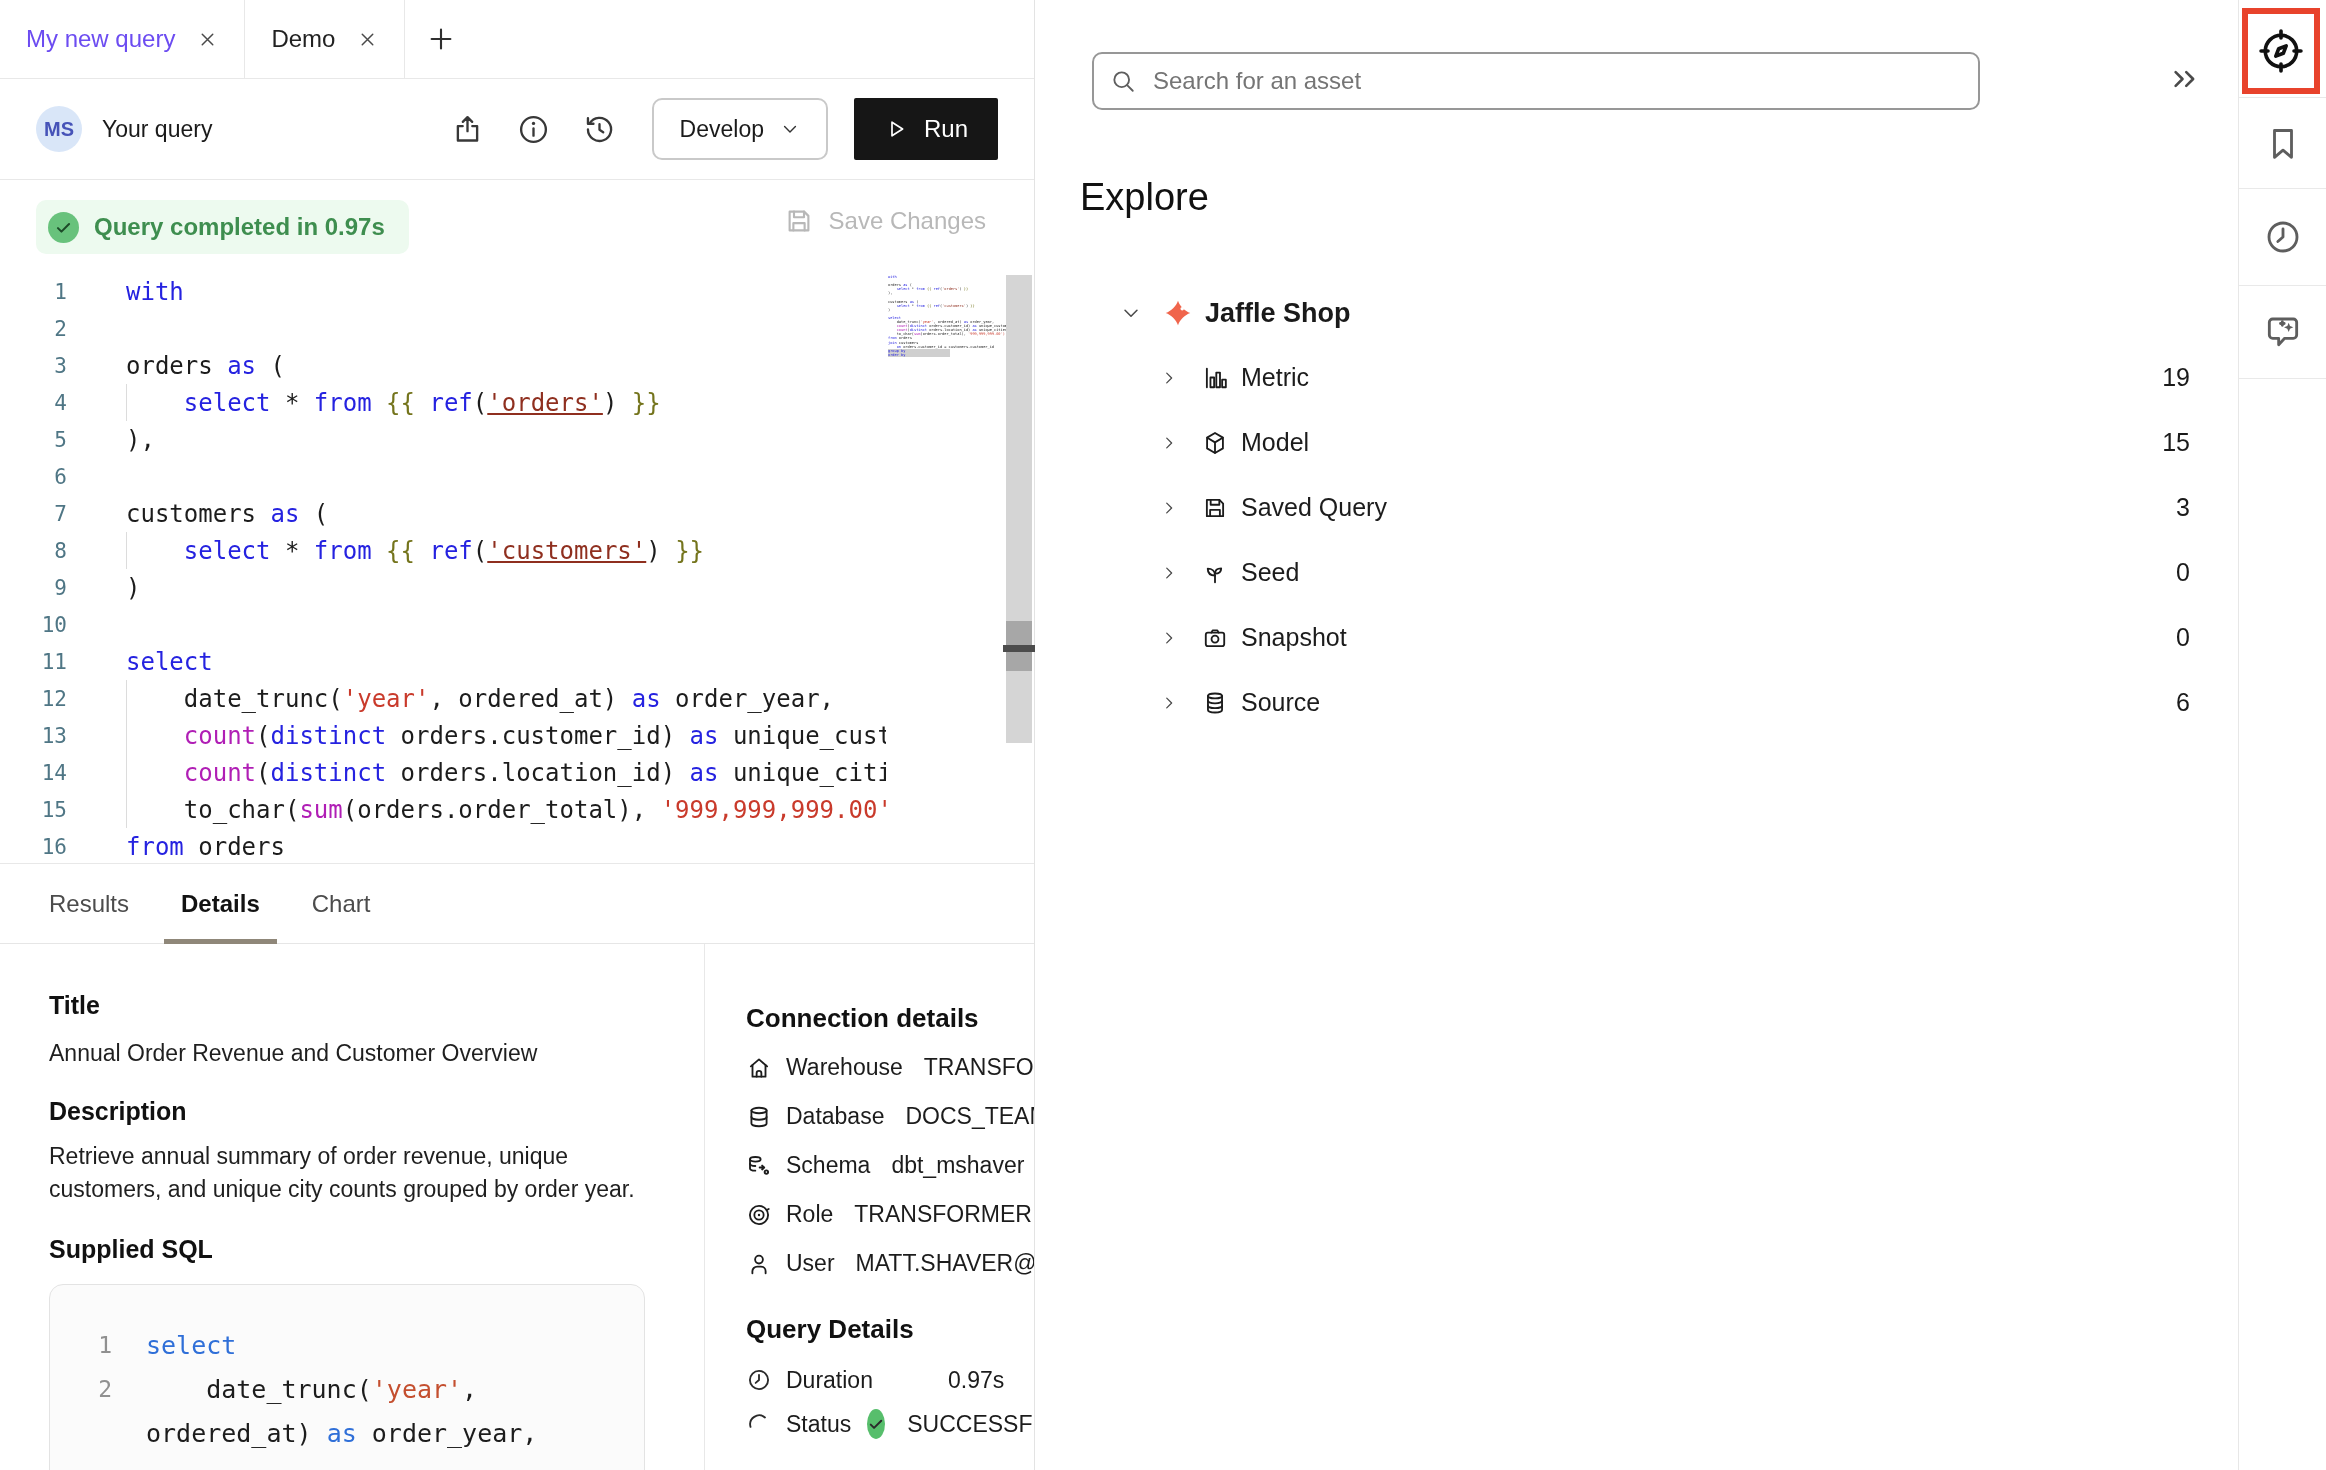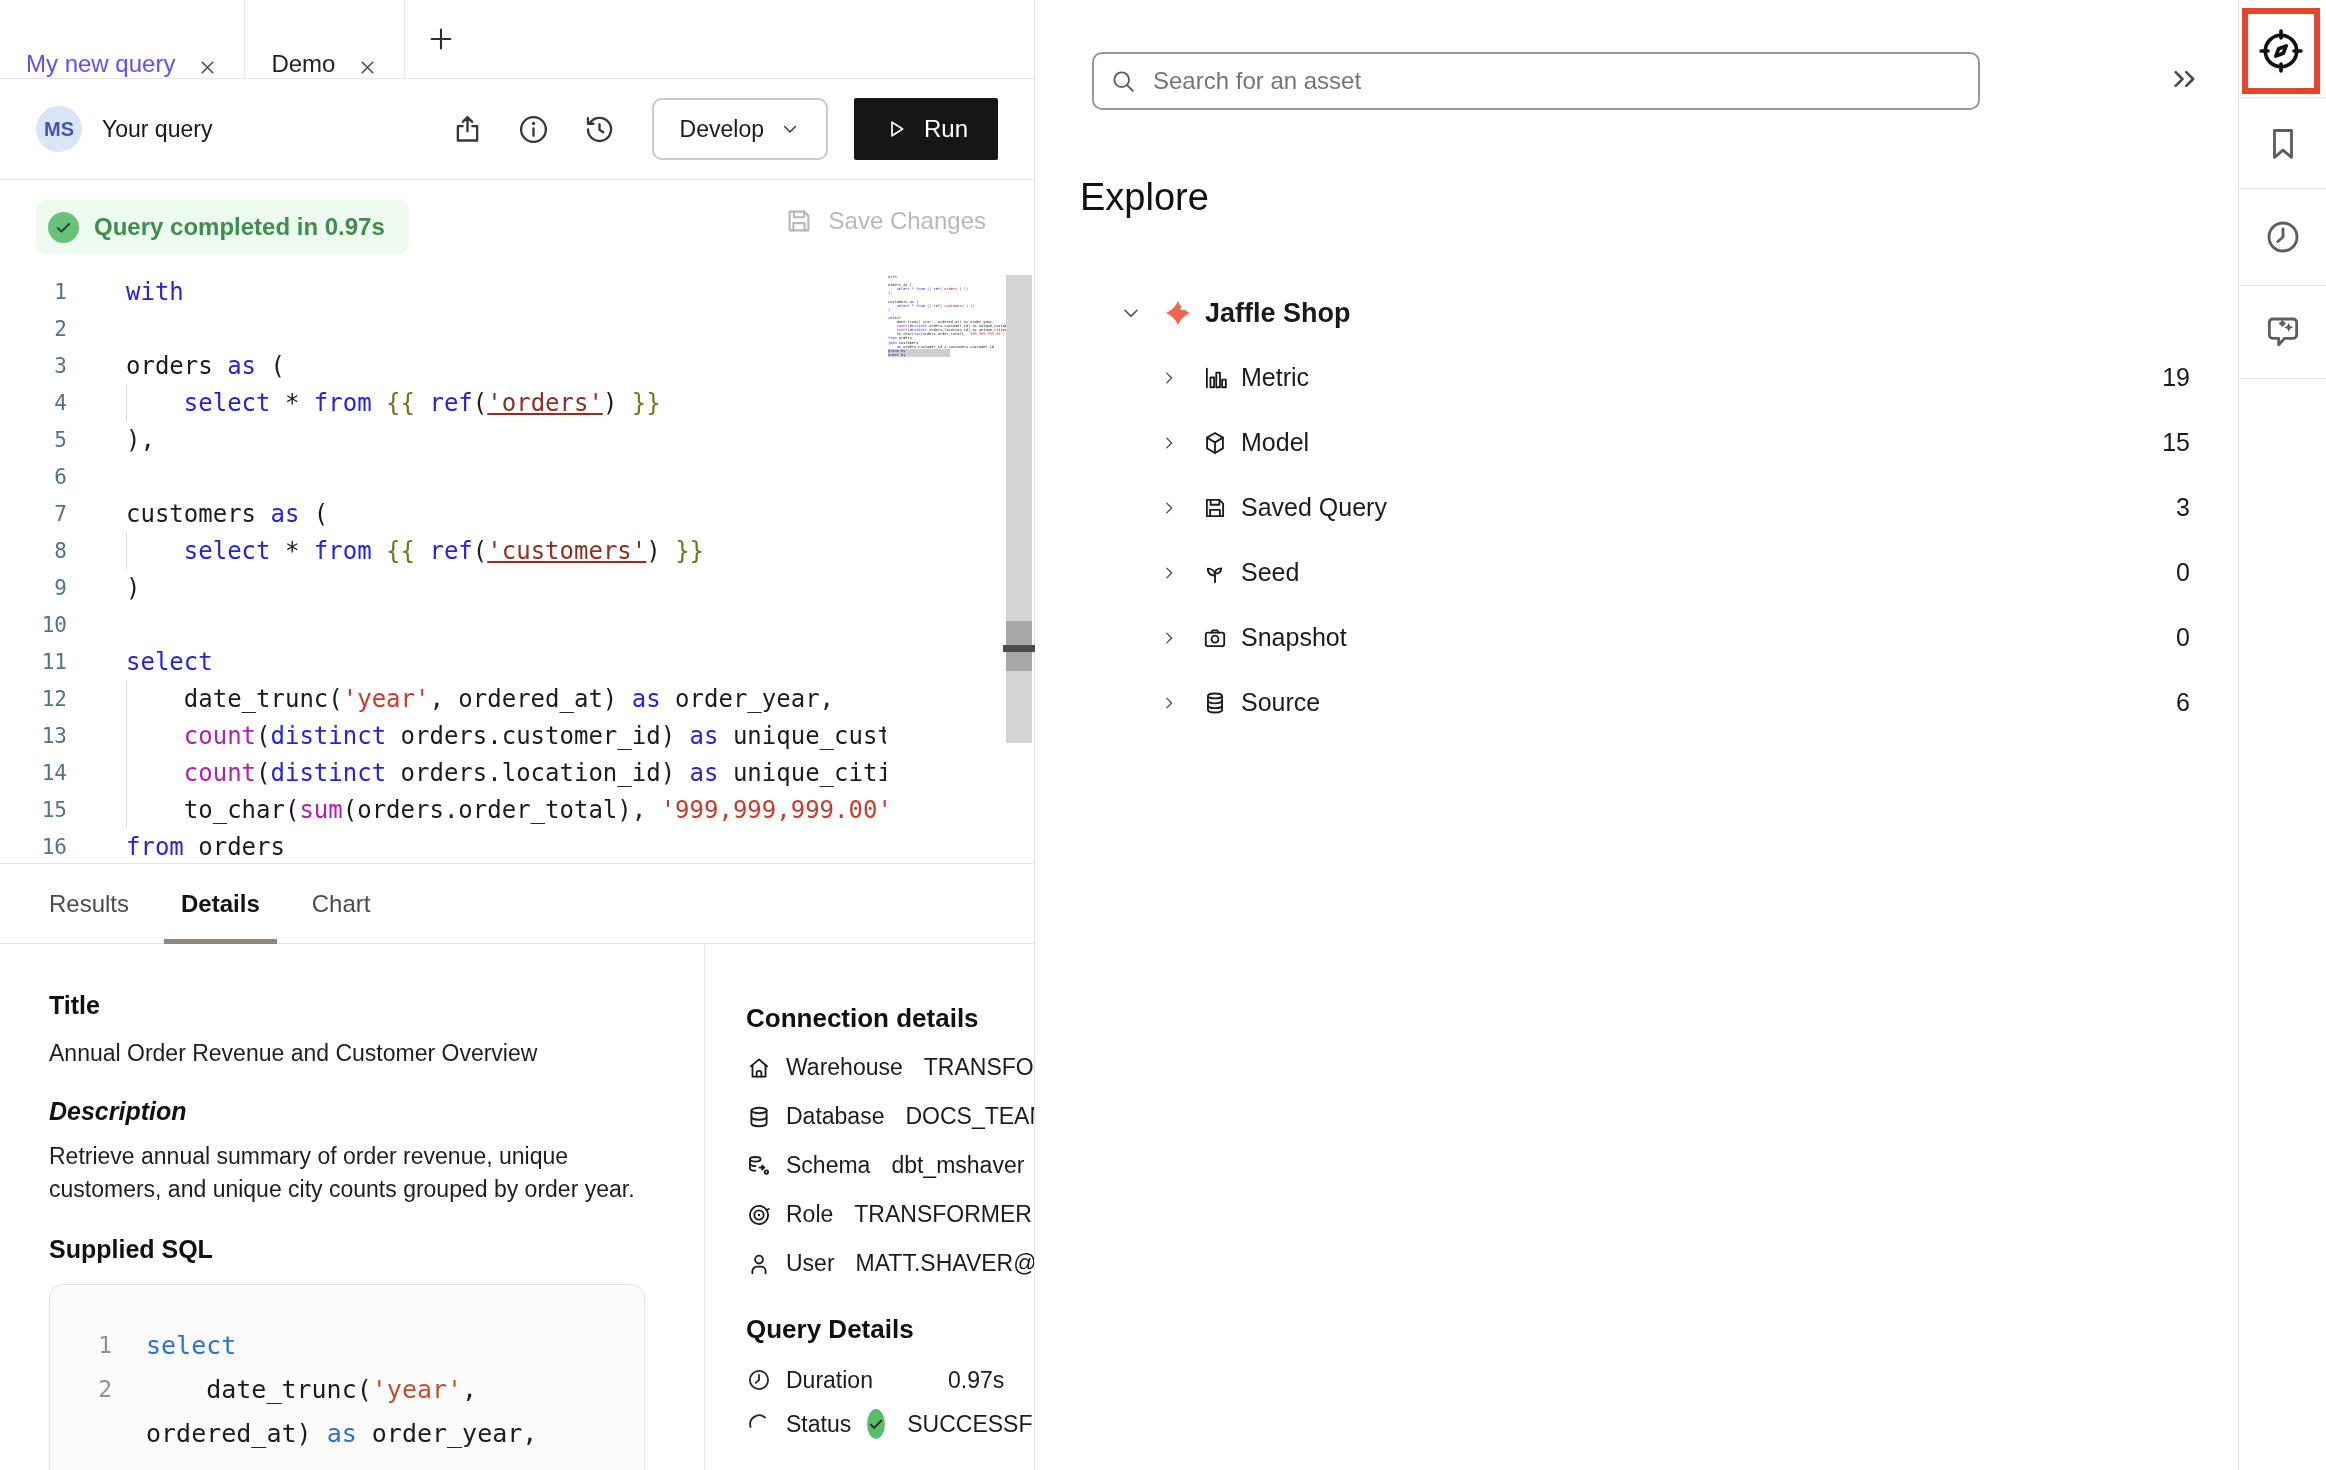--- a/index.html
+++ b/index.html
@@ -5,21 +5,21 @@
   html,body{margin:0;padding:0;}
   body{width:2326px;height:1470px;overflow:hidden;background:#fff;color:#1a1a1a;
        font-family:"Liberation Sans",sans-serif;position:relative;}
   .icn{display:inline-flex;flex:none;}
   .icn svg{width:100%;height:100%;}
 
   
   .left-pane{position:absolute;left:0;top:0;width:1035px;height:1470px;background:#fff;
              border-right:1px solid #e3e3e3;box-sizing:border-box;}
   .tab-bar{height:78px;border-bottom:1px solid #e8e8e8;display:flex;align-items:stretch;}
-  .tab{display:flex;align-items:flex-end;padding:0 26px;border-right:1px solid #e8e8e8;
+  .tab{display:flex;align-items:center;padding:0 26px;border-right:1px solid #e8e8e8;
        font-size:24px;gap:22px;background:#fff;}
   .tab .tab-label{color:#222;}
   .tab.active .tab-label{color:#6C4CF1;}
   .tab-close{width:21px;height:21px;color:#4a4a4a;}
   .tab-add{width:72px;display:flex;align-items:center;justify-content:center;color:#2f2f2f;}
   .tab-add .icn{width:30px;height:30px;}
 
   .q-header{height:101px;border-bottom:1px solid #e8e8e8;display:flex;align-items:center;
             padding:0 36px;box-sizing:border-box;}
   .avatar{width:46px;height:46px;border-radius:50%;background:#D9E6F8;color:#4653B8;
@@ -69,21 +69,21 @@
                display:flex;align-items:center;padding-left:49px;gap:52px;box-sizing:border-box;}
   .rtab{font-size:24px;color:#4c4c4c;position:relative;height:100%;display:flex;align-items:center;}
   .rtab.active{color:#121212;font-weight:bold;}
   .rtab.active::after{content:"";position:absolute;left:-17px;right:-17px;bottom:-1px;height:5px;background:#8F8779;}
 
   .details{position:absolute;left:0;top:944px;right:0;bottom:0;display:flex;overflow:hidden;}
   .dleft{width:704px;box-sizing:border-box;padding:46px 40px 0 49px;flex:none;}
   .dright{flex:1;border-left:1px solid #e8e8e8;padding:55px 0 0 41px;box-sizing:border-box;overflow:hidden;}
   .d-h{font-size:25px;font-weight:bold;line-height:30px;color:#111;}
   .d-title{margin-top:18px;font-size:23px;line-height:30px;color:#1f1f1f;}
-  .d-h2{margin-top:28px;font-style:italic;}
+  .d-h2{margin-top:28px;}
   .d-desc{margin-top:14px;font-size:23px;line-height:33px;color:#1f1f1f;width:590px;}
   .d-h3{margin-top:28px;}
   .sql-box{margin-top:20px;width:596px;height:210px;box-sizing:border-box;border:1px solid #e3e3e3;
            border-radius:14px;background:#FBFBFB;padding-top:38px;overflow:hidden;}
   .sql-line{display:flex;height:44px;font-family:"DejaVu Sans Mono",monospace;font-size:25px;align-items:center;}
   .sql-line .bn{width:62px;text-align:right;color:#909090;font-size:23px;flex:none;}
   .sql-line .bc{margin-left:34px;white-space:pre;}
   .tkb-k{color:#2F6FD8;} .tkb-s{color:#C44F2F;} .tkb-t{color:#1c1c1c;}
 
   .c-heading{font-size:26px;font-weight:bold;line-height:38px;width:260px;color:#111;}

